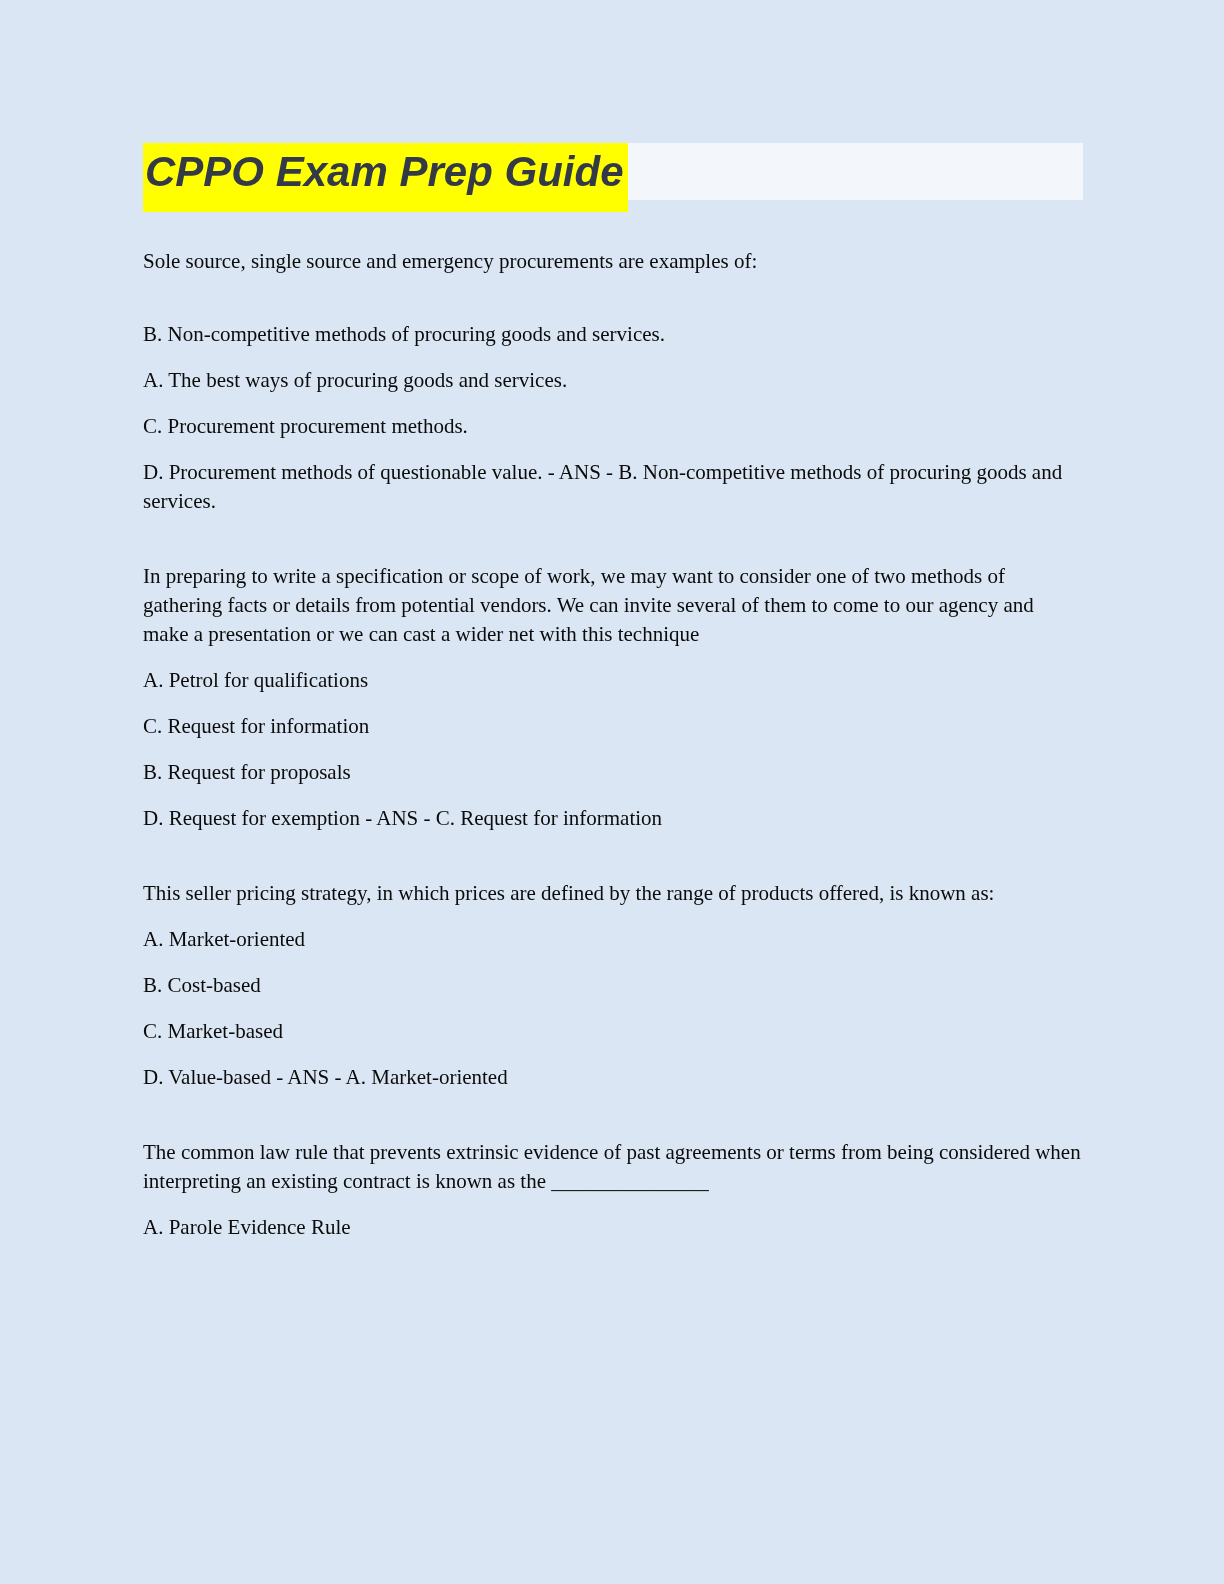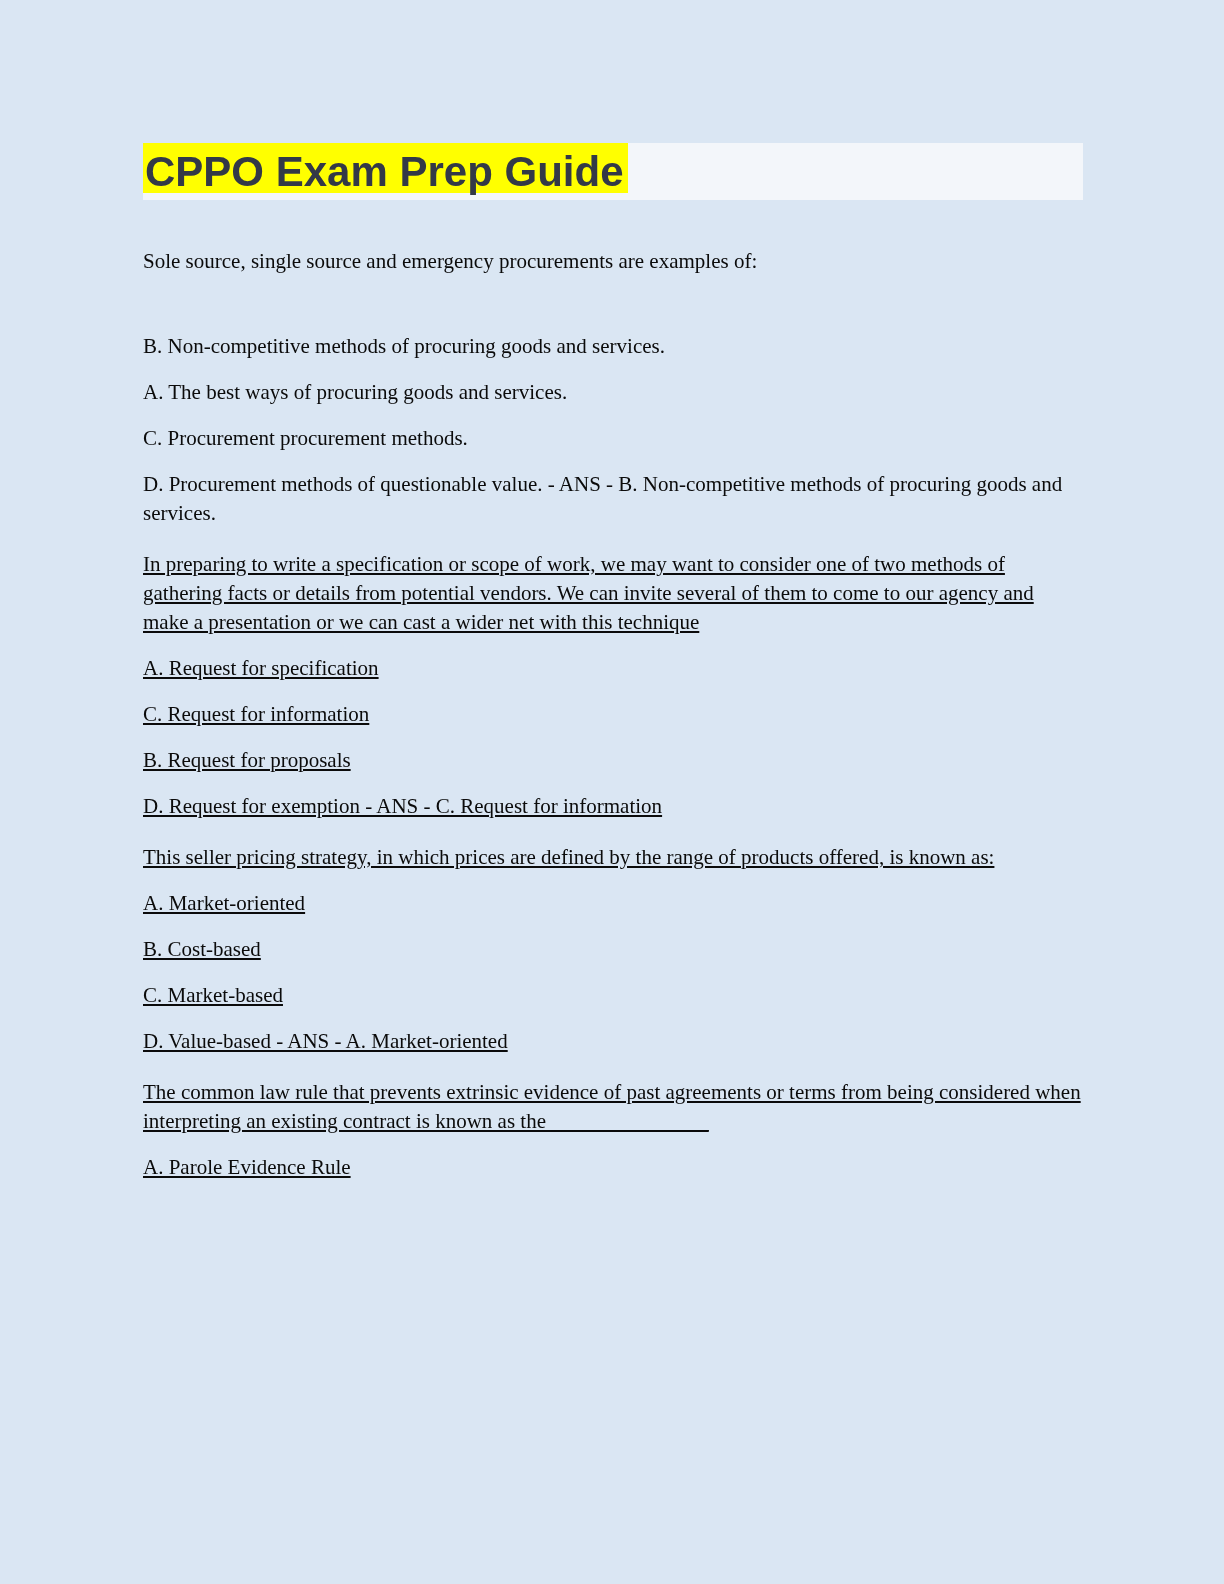--- a/index.html
+++ b/index.html
@@ -32,49 +32,50 @@
     height:57px;
     color:var(--title-text,#333947);
     letter-spacing:0;
     white-space:nowrap;
   }
   h1.title-strip mark{
     background:var(--title-highlight,#ffff00);
     color:inherit;
     padding:0 4px 0 2px;
     display:inline-block;
-    height:50px;
+    height:69px;
+    font-style:italic;
   }
   p{
     margin:0 0 17px 0;
     font-size:21px;
     line-height:29px;
   }
   .question{margin:0;}
-  .question + .question{margin-top:22px;text-decoration:underline;}
-  .qtext.gap-after{margin-bottom:56px;}
+  .question + .question{margin-top:46px;}
+  .qtext.gap-after{margin-bottom:44px;}
 </style>
 </head>
 <body>
 
 <div class="doc">
 
   <h1 class="title-strip"><mark>CPPO Exam Prep Guide</mark></h1>
 
   <section class="question">
     <p class="qtext gap-after">Sole source, single source and emergency procurements are examples of:</p>
     <p class="option">B. Non-competitive methods of procuring goods and services.</p>
     <p class="option">A. The best ways of procuring goods and services.</p>
     <p class="option">C. Procurement procurement methods.</p>
     <p class="option">D. Procurement methods of questionable value. - ANS - B. Non-competitive methods of procuring goods and services.</p>
   </section>
 
   <section class="question">
     <p class="qtext">In preparing to write a specification or scope of work, we may want to consider one of two methods of gathering facts or details from potential vendors. We can invite several of them to come to our agency and make a presentation or we can cast a wider net with this technique</p>
-    <p class="option">A. Request for specification</p>
+    <p class="option">A. Petrol for qualifications</p>
     <p class="option">C. Request for information</p>
     <p class="option">B. Request for proposals</p>
     <p class="option">D. Request for exemption - ANS - C. Request for information</p>
   </section>
 
   <section class="question">
     <p class="qtext">This seller pricing strategy, in which prices are defined by the range of products offered, is known as:</p>
     <p class="option">A. Market-oriented</p>
     <p class="option">B. Cost-based</p>
     <p class="option">C. Market-based</p>

